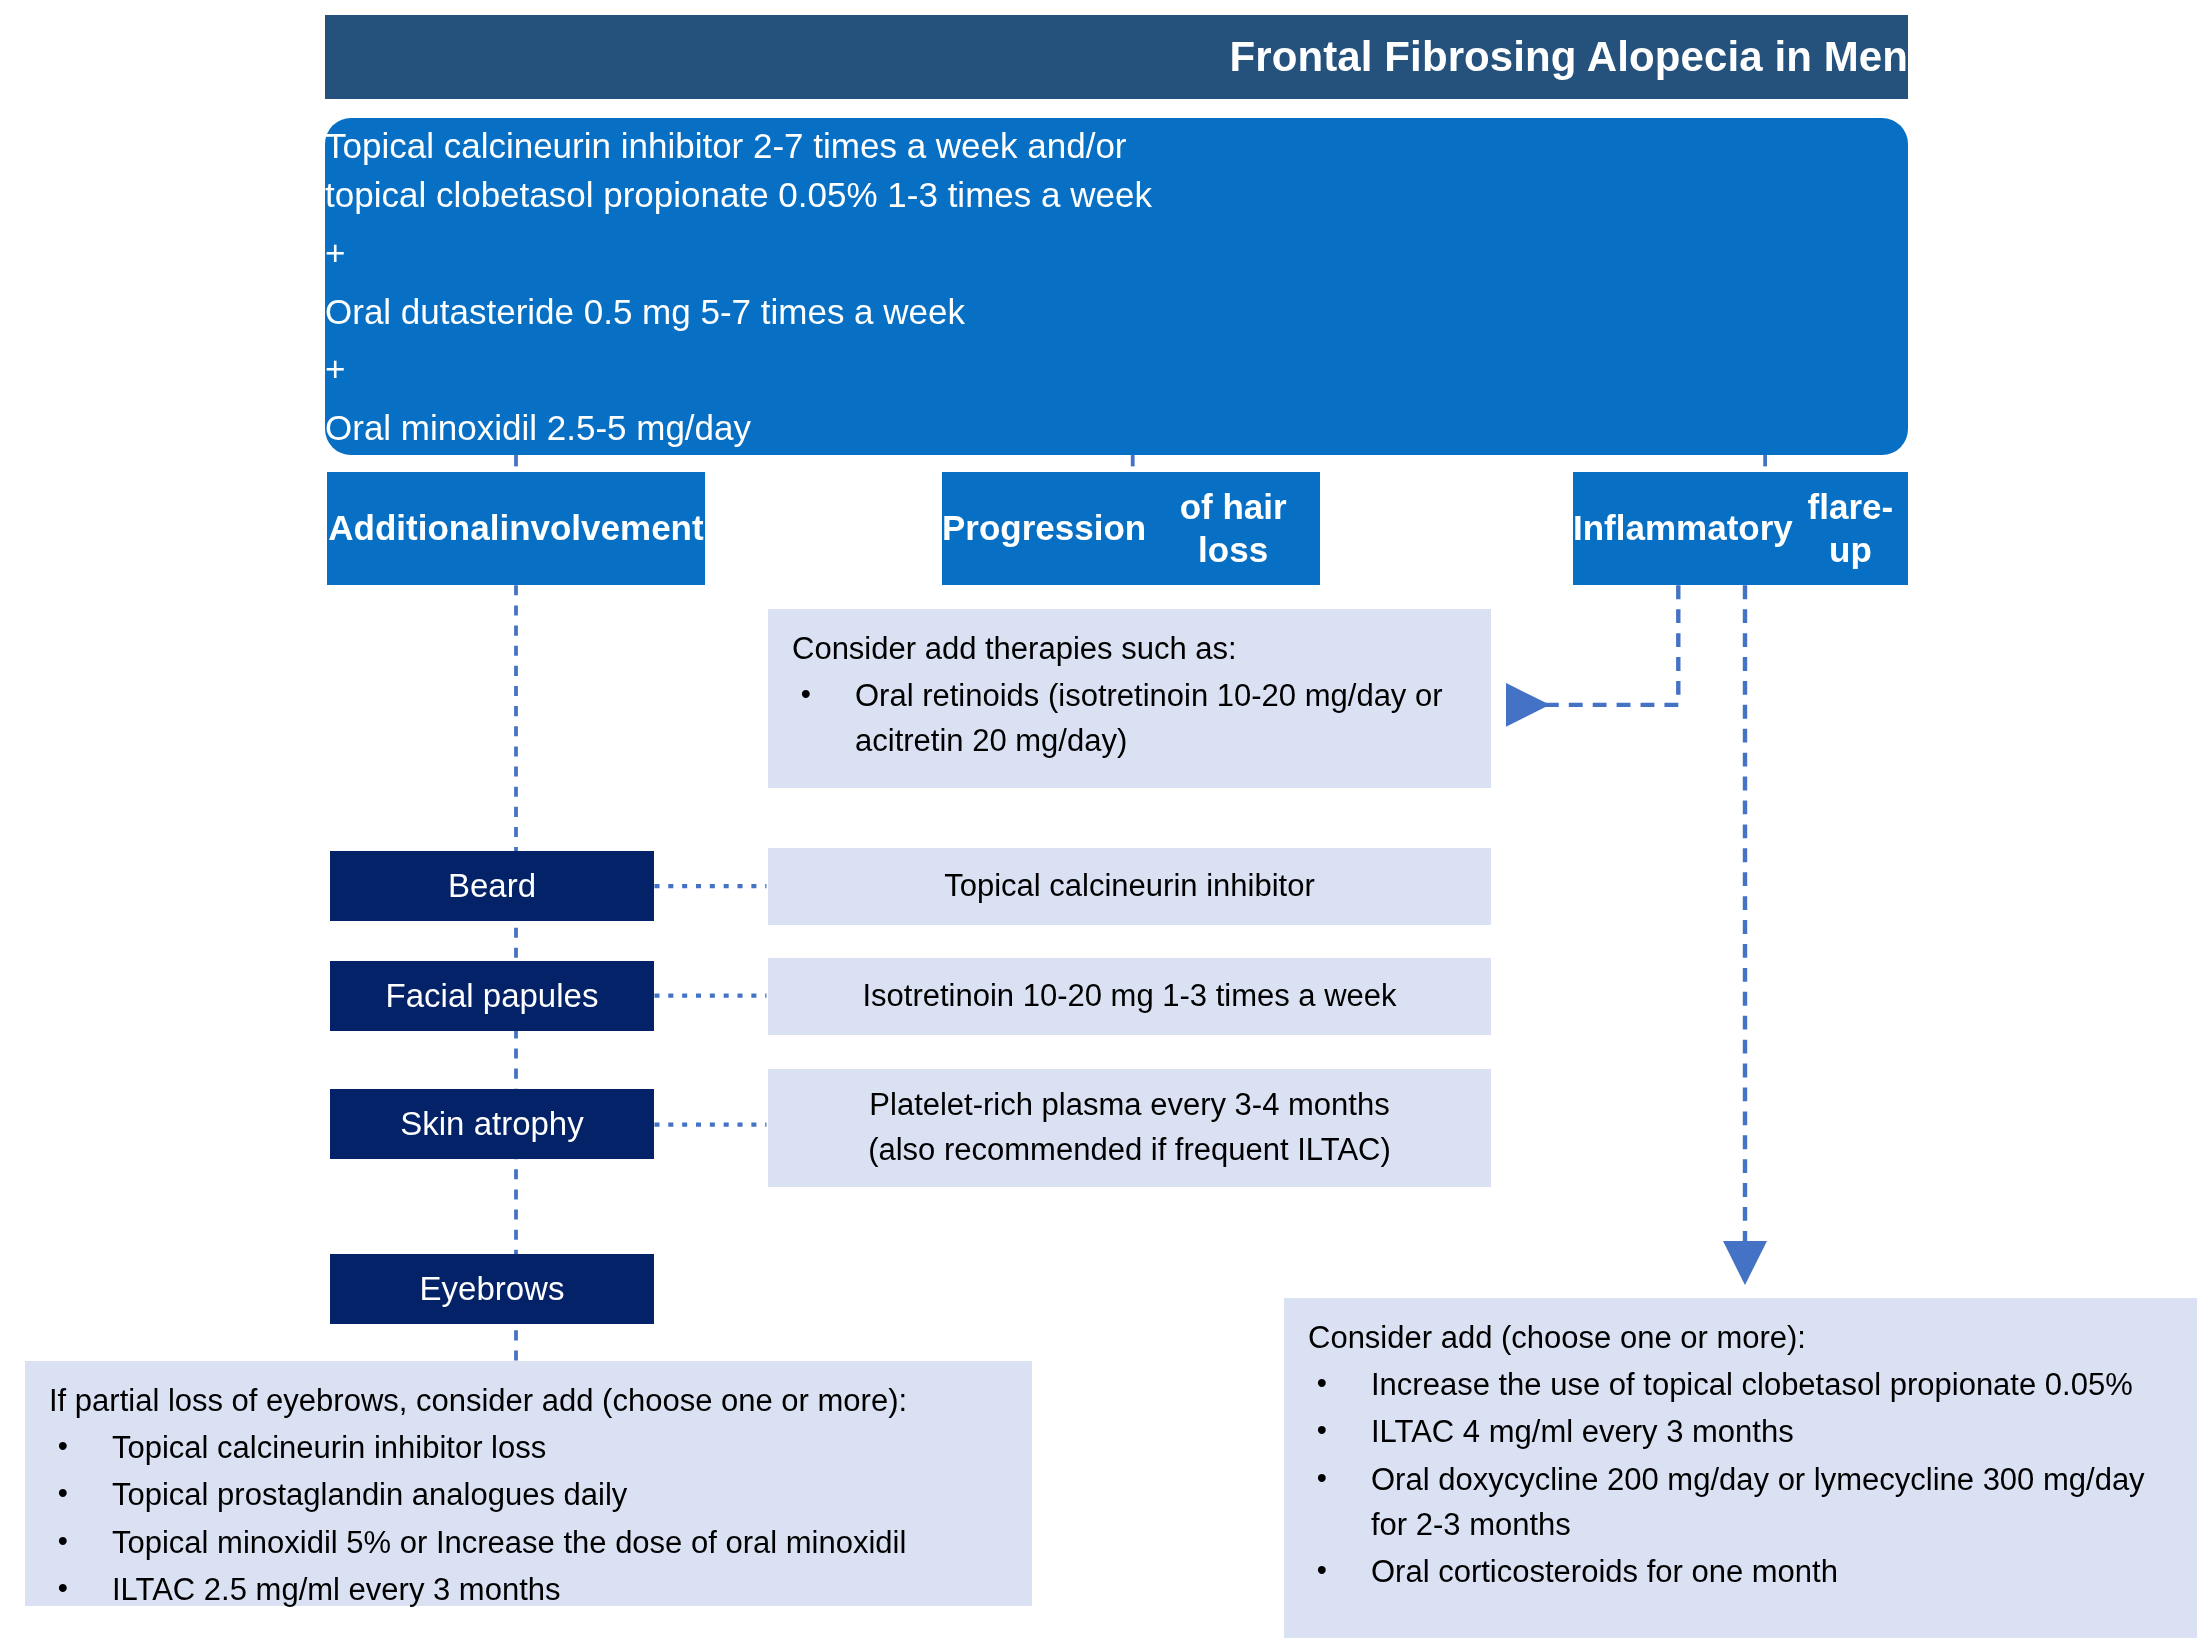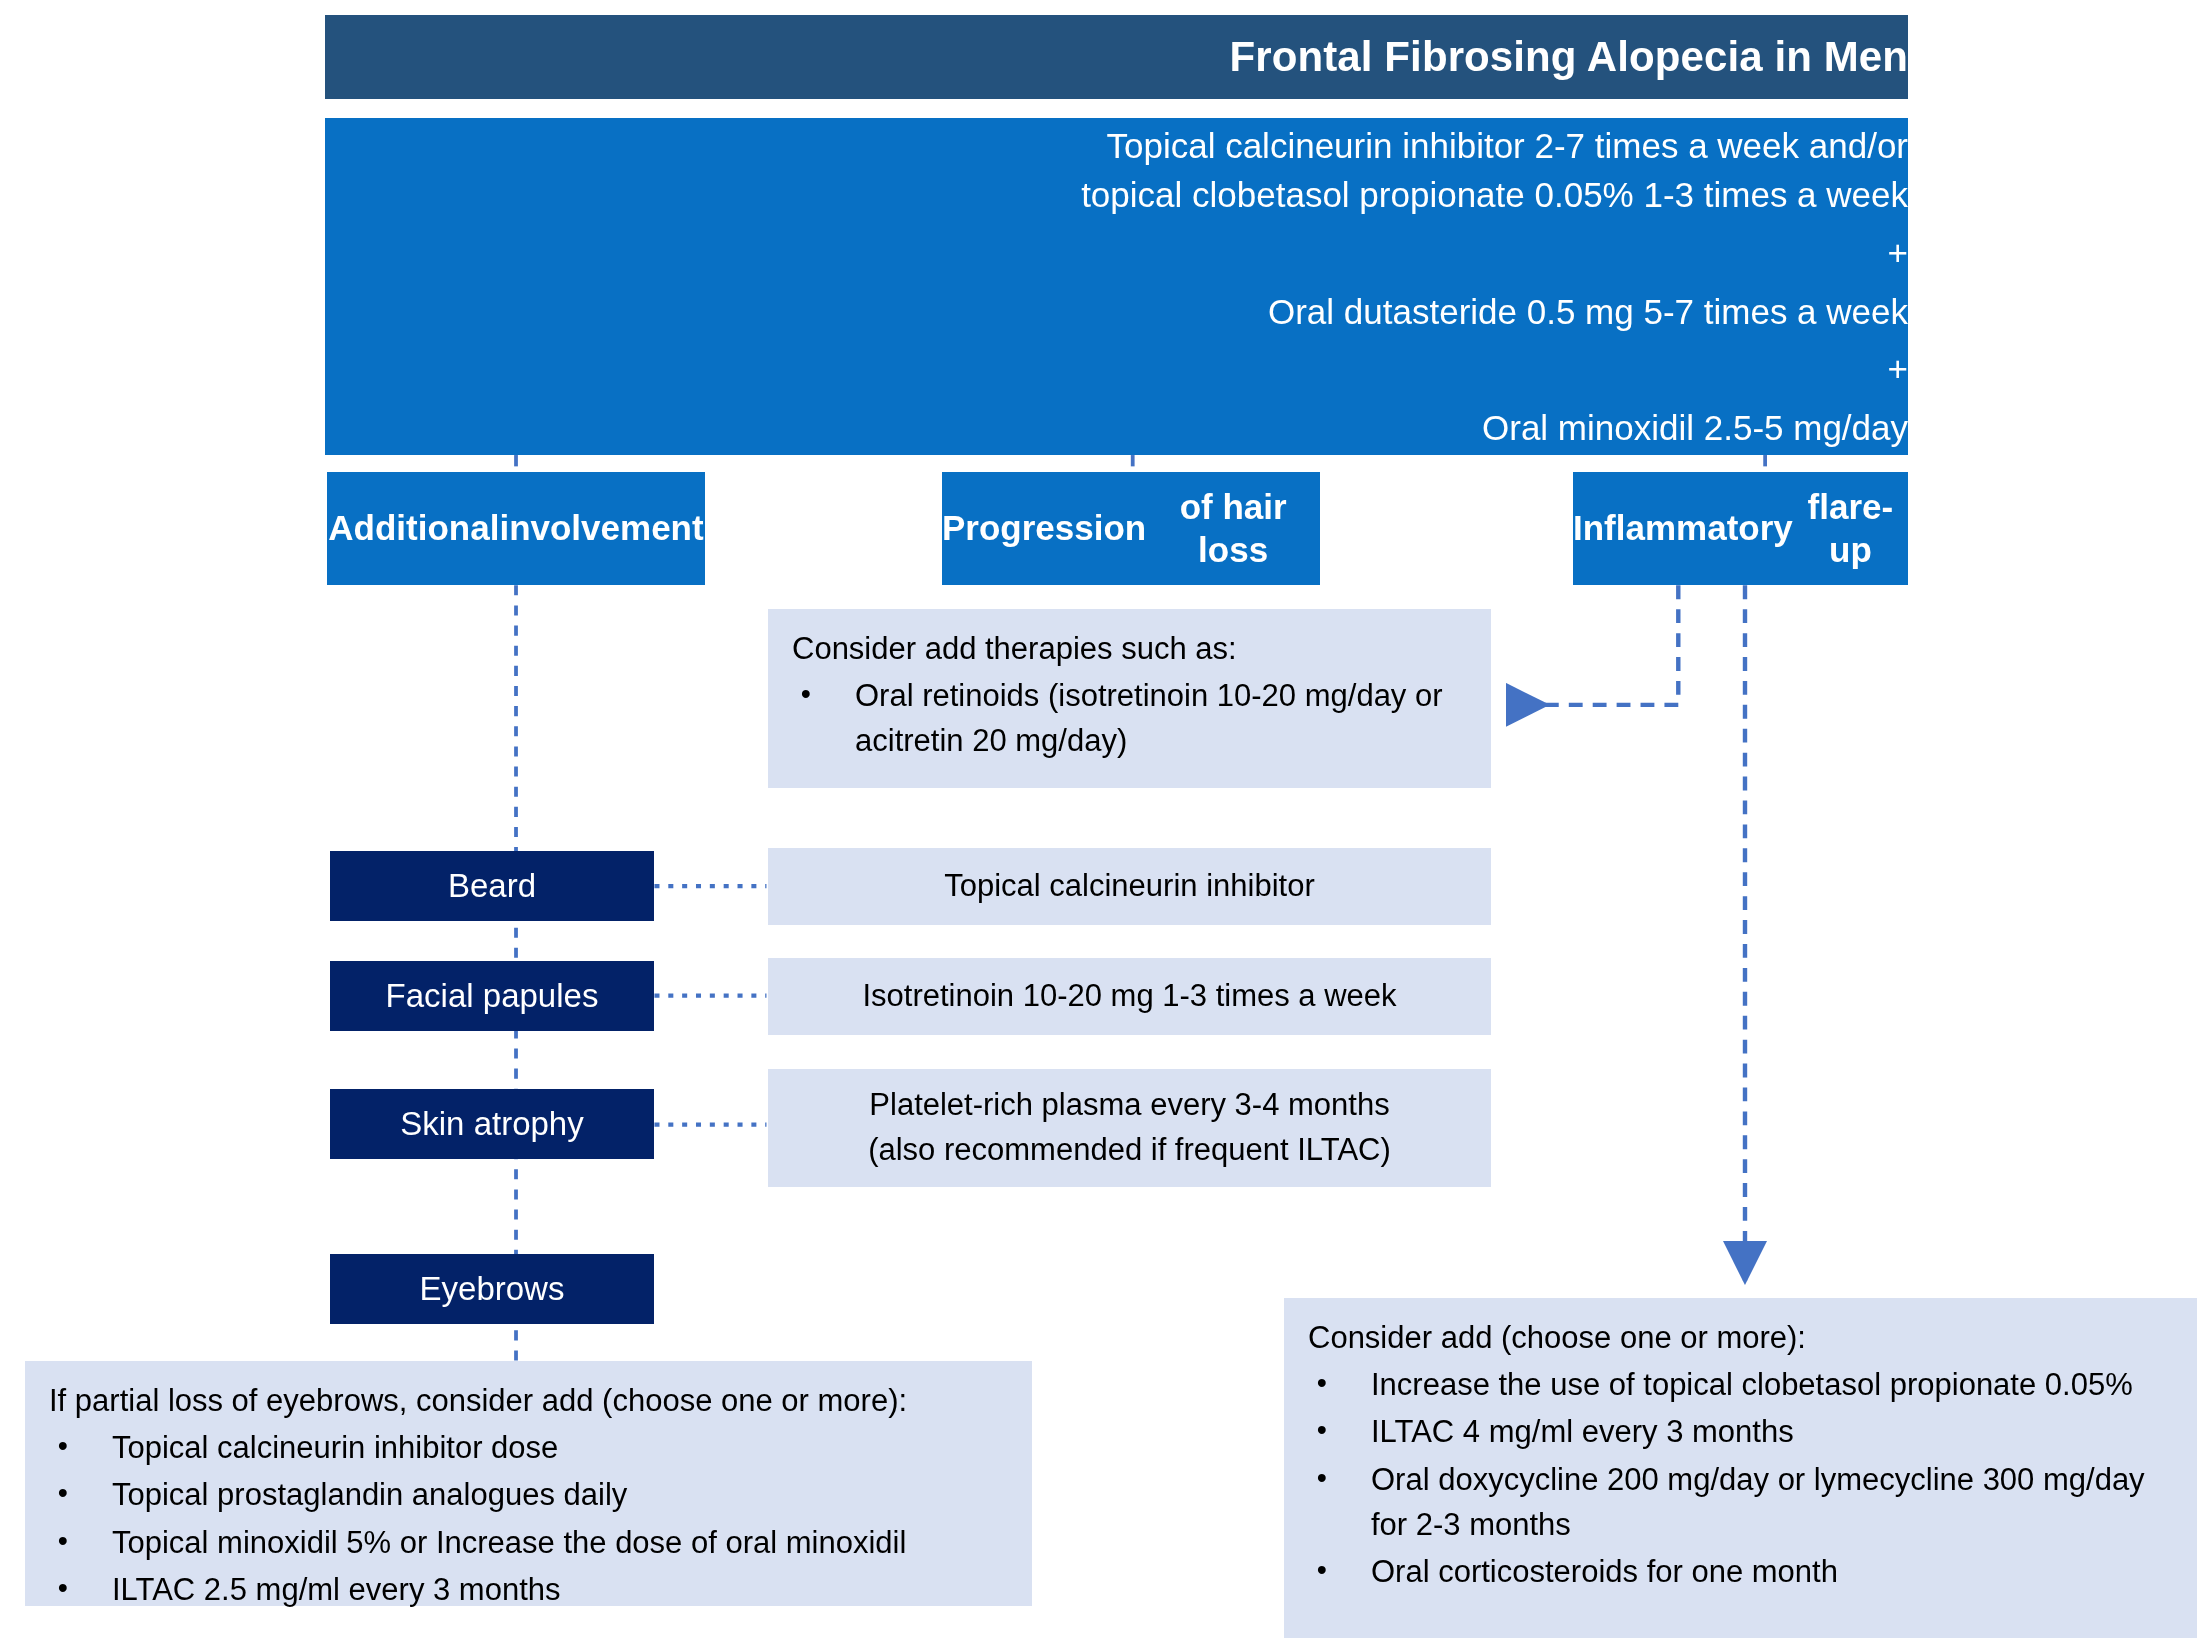--- a/index.html
+++ b/index.html
@@ -26,23 +26,24 @@
   }
 
   
   .main-blue{
     background:#0870c4;
     color:#ffffff;
     font-size:35px;
     line-height:1.42;
     display:flex;
     flex-direction:column;
-    align-items:flex-end;
-    justify-content:center;
-    text-align:center;
+    align-items:flex-start;
+    justify-content:center;
+    text-align:center;
+    border-radius:26px;
   }
   .main-blue .ln{display:block;}
   .main-blue .plus{display:block;font-size:35px;line-height:1.9;}
 
   
   .branch{
     background:#0870c4;
     color:#ffffff;
     font-weight:bold;
     font-size:35px;
@@ -189,21 +190,21 @@
     <span>(also recommended if frequent ILTAC)</span>
   </div>
 
   <div class="box navy" style="left:330px;top:1254px;width:324px;height:70px;">
     <span>Eyebrows</span>
   </div>
 
   <div class="box light pad" style="left:25px;top:1361px;width:1007px;height:245px;">
     <span class="lead">If partial loss of eyebrows, consider add (choose one or more):</span>
     <ul class="bul">
-      <li>Topical calcineurin inhibitor dose</li>
+      <li>Topical calcineurin inhibitor loss</li>
       <li>Topical prostaglandin analogues daily</li>
       <li>Topical minoxidil 5% or Increase the dose of oral minoxidil</li>
       <li>ILTAC 2.5 mg/ml every 3 months</li>
     </ul>
   </div>
 
   <div class="box light pad" style="left:1284px;top:1298px;width:913px;height:340px;">
     <span class="lead">Consider add (choose one or more):</span>
     <ul class="bul">
       <li>Increase the use of topical clobetasol propionate 0.05%</li>

